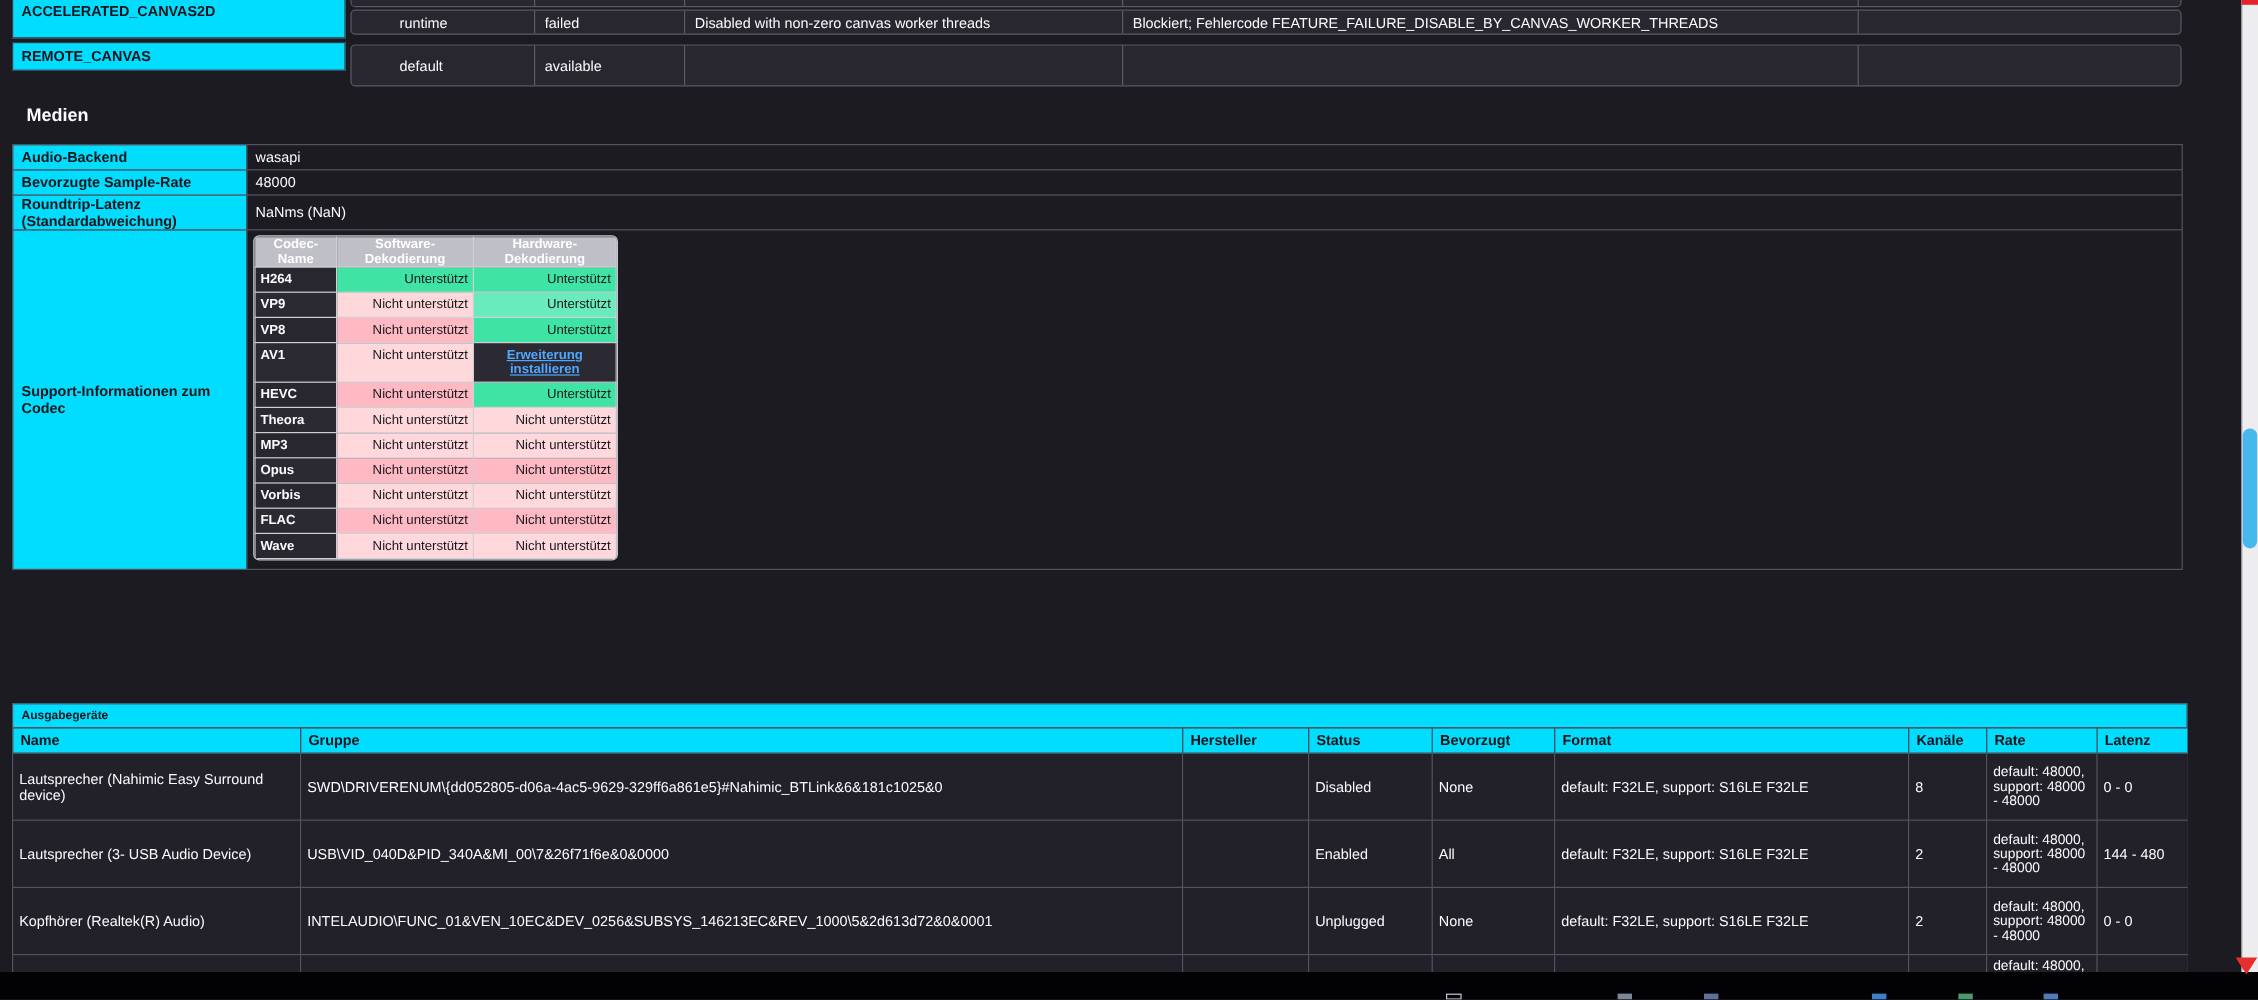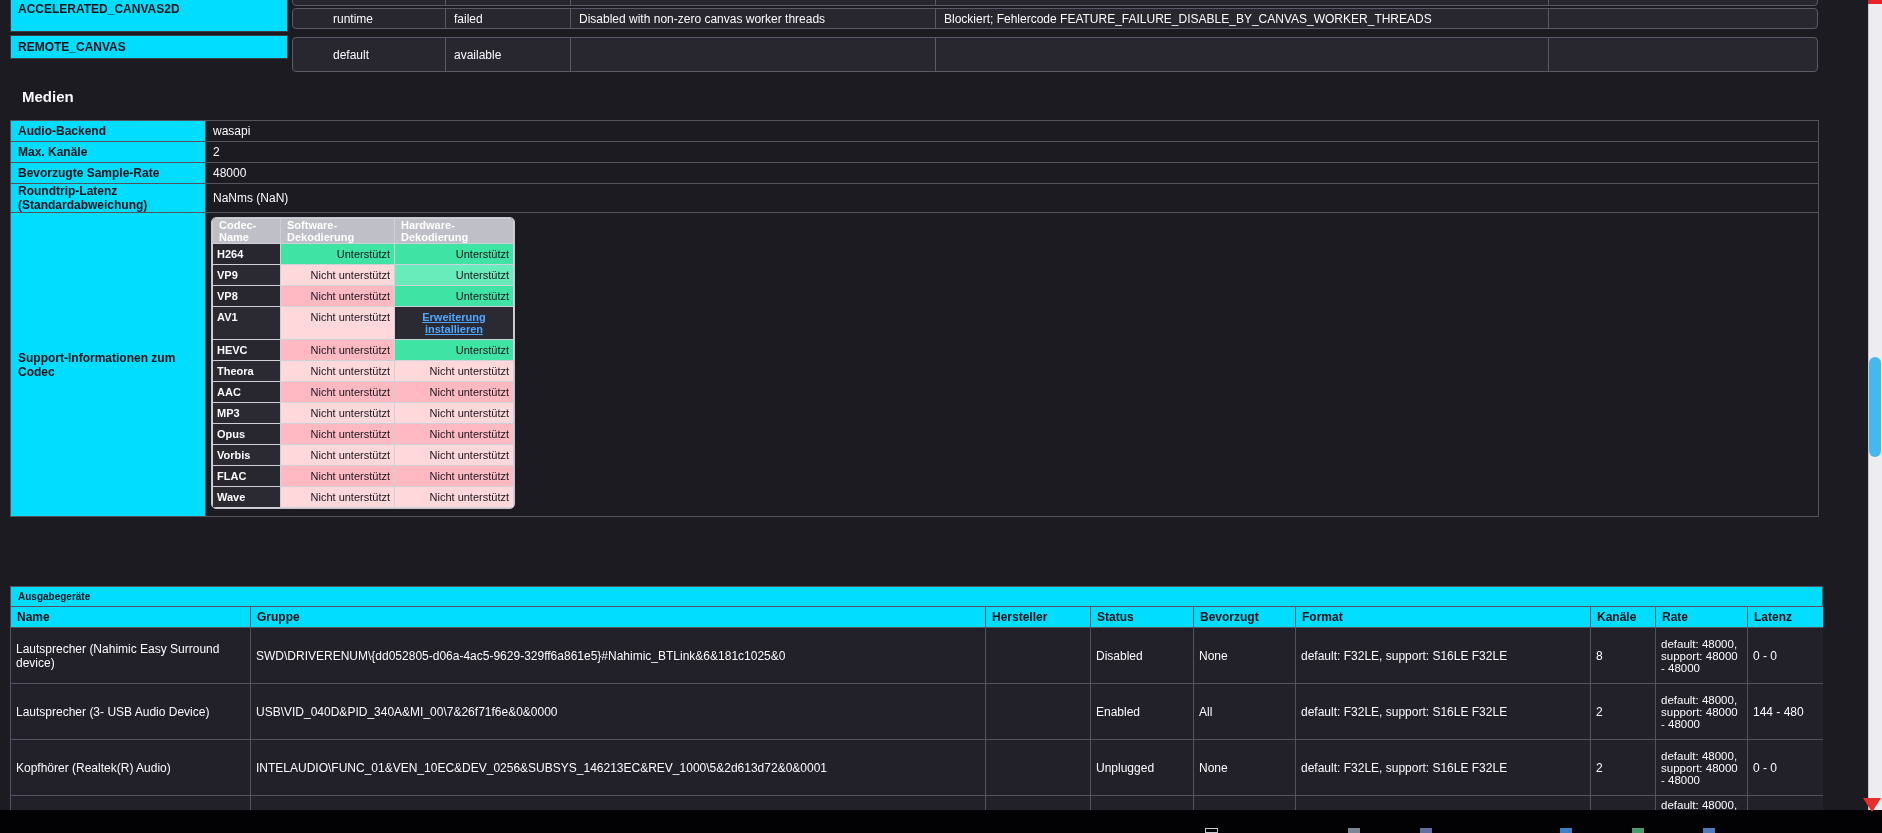--- a/index.html
+++ b/index.html
@@ -45,21 +45,21 @@
   
   #codec-wrap {
     display:inline-block; border:1px solid #c5c5cf; border-radius:5px;
     overflow:hidden; margin-left:1px;
   }
   #codec-table { width:301px; }
   #codec-table th, #codec-table td {
     border:1px solid #cfcfd6; height:21px; font-size:11px; padding:0 6px;
   }
   #codec-table th {
-    background:#bfbfc8; color:#ffffff; font-weight:700; text-align:left;
+    background:#bfbfc8; color:#ffffff; font-weight:700; text-align:center;
   }
   #codec-table td.cname { background:#2b2a33; color:#fbfbfe; font-weight:700; }
   #codec-table tr:nth-child(even) td.cname { background:#28272f; }
   #codec-table td.st { text-align:right; color:#18171d; }
   td.ok0 { background:#3fe3a4; }
   td.ok1 { background:#69ecbb; }
   td.no0 { background:#ffb9c3; }
   td.no1 { background:#ffd8dc; }
   td.cell-link { background:#2b2a33; text-align:center; }
   td.cell-link a { color:#4fa8ff; font-weight:700; font-size:11px; text-decoration:underline; cursor:pointer; }
@@ -142,24 +142,20 @@
 
 <table id="media-table">
   <colgroup>
       <col style="width:195px">
       <col style="width:1613px">
     </colgroup>
   <tbody>
       <tr>
     <th>Audio-Backend</th>
     <td>wasapi</td>
-  </tr>
-  <tr>
-    <th>Max. Kanäle</th>
-    <td>2</td>
   </tr>
   <tr>
     <th>Bevorzugte Sample-Rate</th>
     <td>48000</td>
   </tr>
   <tr>
     <th>Roundtrip-Latenz (Standardabweichung)</th>
     <td>NaNms (NaN)</td>
   </tr>
   <tr class="codec-row">
@@ -204,25 +200,20 @@
             <td class="cname">HEVC</td>
             <td class="st no0">Nicht unterstützt</td>
             <td class="st ok0">Unterstützt</td>
           </tr>
           <tr>
             <td class="cname">Theora</td>
             <td class="st no1">Nicht unterstützt</td>
             <td class="st no1">Nicht unterstützt</td>
           </tr>
           <tr>
-            <td class="cname">AAC</td>
-            <td class="st no0">Nicht unterstützt</td>
-            <td class="st no0">Nicht unterstützt</td>
-          </tr>
-          <tr>
             <td class="cname">MP3</td>
             <td class="st no1">Nicht unterstützt</td>
             <td class="st no1">Nicht unterstützt</td>
           </tr>
           <tr>
             <td class="cname">Opus</td>
             <td class="st no0">Nicht unterstützt</td>
             <td class="st no0">Nicht unterstützt</td>
           </tr>
           <tr>

